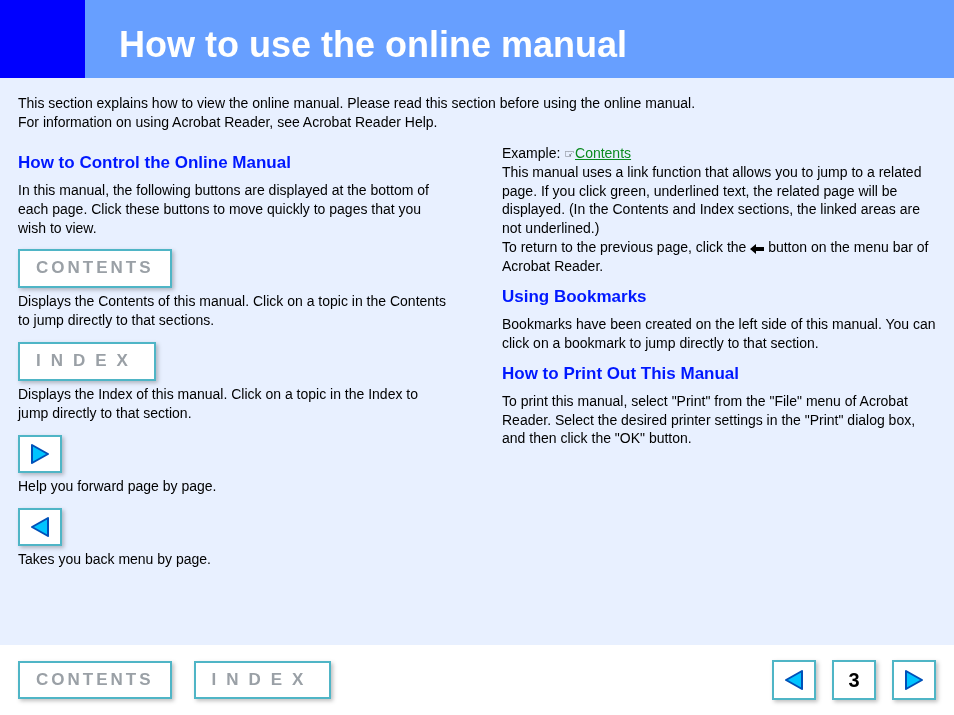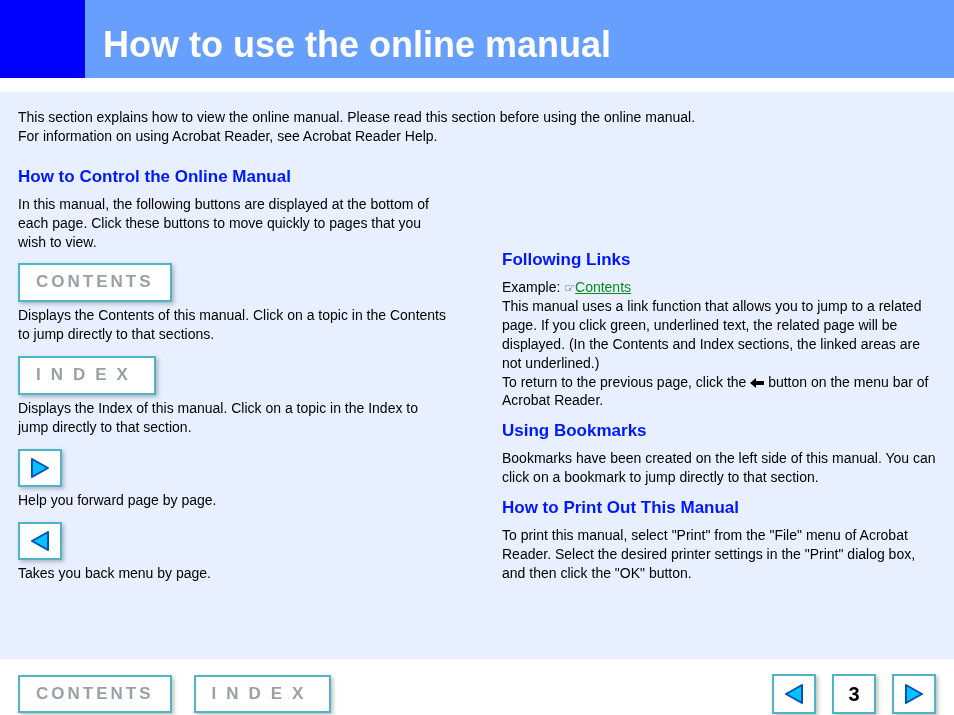--- a/index.html
+++ b/index.html
@@ -14,40 +14,38 @@
   .header-square {
     width: 85px;
     height: 78px;
     background: #0000ff;
     flex-shrink: 0;
   }
   .header-title {
     color: #fff;
     font-size: 36px;
     font-weight: bold;
-    padding-left: 18px;
+    padding-left: 34px;
     margin-top: 12px;
   }
   
   .content-area {
     background: #e8f0ff;
     height: 567px;
     padding: 16px 18px 12px 18px;
     font-size: 14px;
     line-height: 1.35;
     color: #000;
-    margin-top: 14px;
   }
   
   .intro { margin-bottom: 12px; }
   
   .columns {
     display: flex;
     gap: 50px;
-    align-items: flex-end;
   }
   .col { flex: 1; }
   
   .section-h {
     color: #0018ff;
     font-weight: bold;
     font-size: 17px;
     margin-top: 8px;
     margin-bottom: 6px;
   }
@@ -174,21 +172,20 @@
         <span class="arrow-btn">
           <svg width="24" height="24" viewBox="0 0 24 24">
             <polygon points="20,3 4,12 20,21" fill="#00c4ff" stroke="#0050b8" stroke-width="2" stroke-linejoin="round"></polygon>
           </svg>
         </span>
       </div>
       <div class="demo-desc">Takes you back menu by page.</div>
     </div>
 
     <div class="col">
-      <div class="section-h">Following Links</div>
       <div>
         <span>Example: </span><span class="pointer">☞</span><a href="#" class="link-green">Contents</a>
       </div>
       <div>This manual uses a link function that allows you to jump to a related page. If you click green, underlined text, the related page will be displayed. (In the Contents and Index sections, the linked areas are not underlined.)</div>
       <div class="para">
         <span>To return to the previous page, click the </span><span>
           <svg style="display:inline;vertical-align:middle" width="14" height="10" viewBox="0 0 14 10">
               <path d="M0 5 L6 0 L6 3 L14 3 L14 7 L6 7 L6 10 Z" fill="#000"></path>
             </svg>
         </span><span> button on the menu bar of Acrobat Reader.</span>

